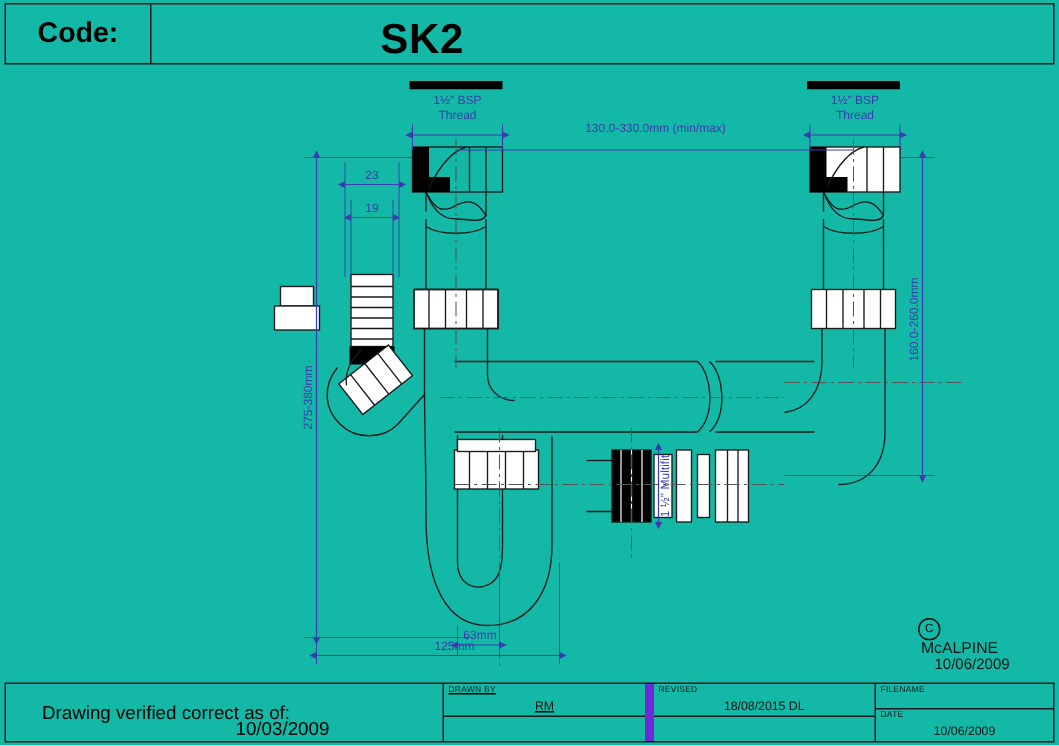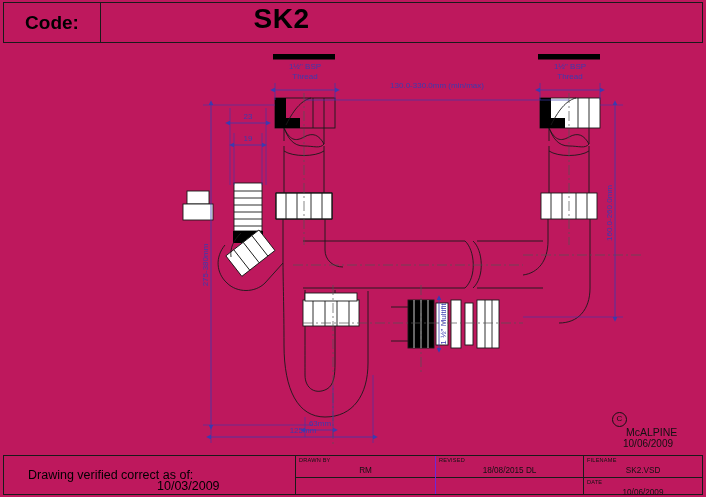--- a/index.html
+++ b/index.html
@@ -11,21 +11,21 @@
     font-family: "Liberation Sans", sans-serif;
     width: 706px;
     height: 497px;
     overflow: hidden;
     position: relative;
   }
   #sheet {
     position: relative;
     width: 706px;
     height: 497px;
-    background: #be185d;
+    background: #14b8a6;
     box-sizing: border-box;
   }
 
   
   .code-bar {
     position: absolute;
     left: 3px;
     top: 2px;
     width: 700px;
     height: 41px;
@@ -44,21 +44,21 @@
   }
   .code-label-cell span {
     font-size: 19px;
     font-weight: bold;
     color: #000;
     letter-spacing: 0px;
   }
   .code-value-cell {
     flex: 1;
     display: flex;
-    align-items: flex-start;
+    align-items: flex-end;
     justify-content: center;
     box-sizing: border-box;
     position: relative;
   }
   .code-value-cell span {
     font-size: 28px;
     font-weight: bold;
     color: #000;
     letter-spacing: 0.5px;
     margin-left: -240px;
@@ -106,21 +106,21 @@
     white-space: nowrap;
     position: absolute;
     left: 133px;
     top: 23px;
   }
   .footer-col {
     box-sizing: border-box;
     display: flex;
     flex-direction: column;
   }
-  .fc-drawn { width: 140px; border-right: 1px solid #6d28d9; }
+  .fc-drawn { width: 140px; border-right: 6px solid #6d28d9; text-decoration: underline; }
   .fc-rev   { width: 148px; border-right: 1px solid #1a1a1a; gap: 32px; }
   .fc-file  { flex: 1; }
   .footer-cell {
     flex: 1;
     box-sizing: border-box;
     position: relative;
     padding: 1px 3px;
   }
   .footer-cell.topline { border-bottom: 1px solid #1a1a1a; }
   .footer-cell .cap {
@@ -154,21 +154,21 @@
     display: inline-block;
     width: 13px; height: 13px;
     border: 1px solid #111;
     border-radius: 50%;
     font-size: 8px;
     line-height: 12px;
     text-align: center;
     margin-right: 2px;
     vertical-align: middle;
   }
-  .copyright .brand { font-size: 10.5px; margin-left: 14px; display:block; }
+  .copyright .brand { font-size: 10.5px; margin-left: 2px; display:block; }
   .copyright .cdate { font-size: 10px; margin-left: 11px; display:block; }
 </style>
 </head>
 <body>
 
 <div id="sheet">
 
   <div class="code-bar">
     <div class="code-label-cell">
       <span>Code:</span>
@@ -451,21 +451,20 @@
         <span class="val">18/08/2015 DL</span>
       </div>
       <div class="footer-cell">
         <span class="cap">SCALE</span>
       </div>
     </div>
 
     <div class="footer-col fc-file">
       <div class="footer-cell topline">
         <span class="cap">FILENAME</span>
-        <span class="val">SK2.VSD</span>
       </div>
       <div class="footer-cell">
         <span class="cap">DATE</span>
         <span class="val">10/06/2009</span>
       </div>
     </div>
 
   </div>
 
 </div>

